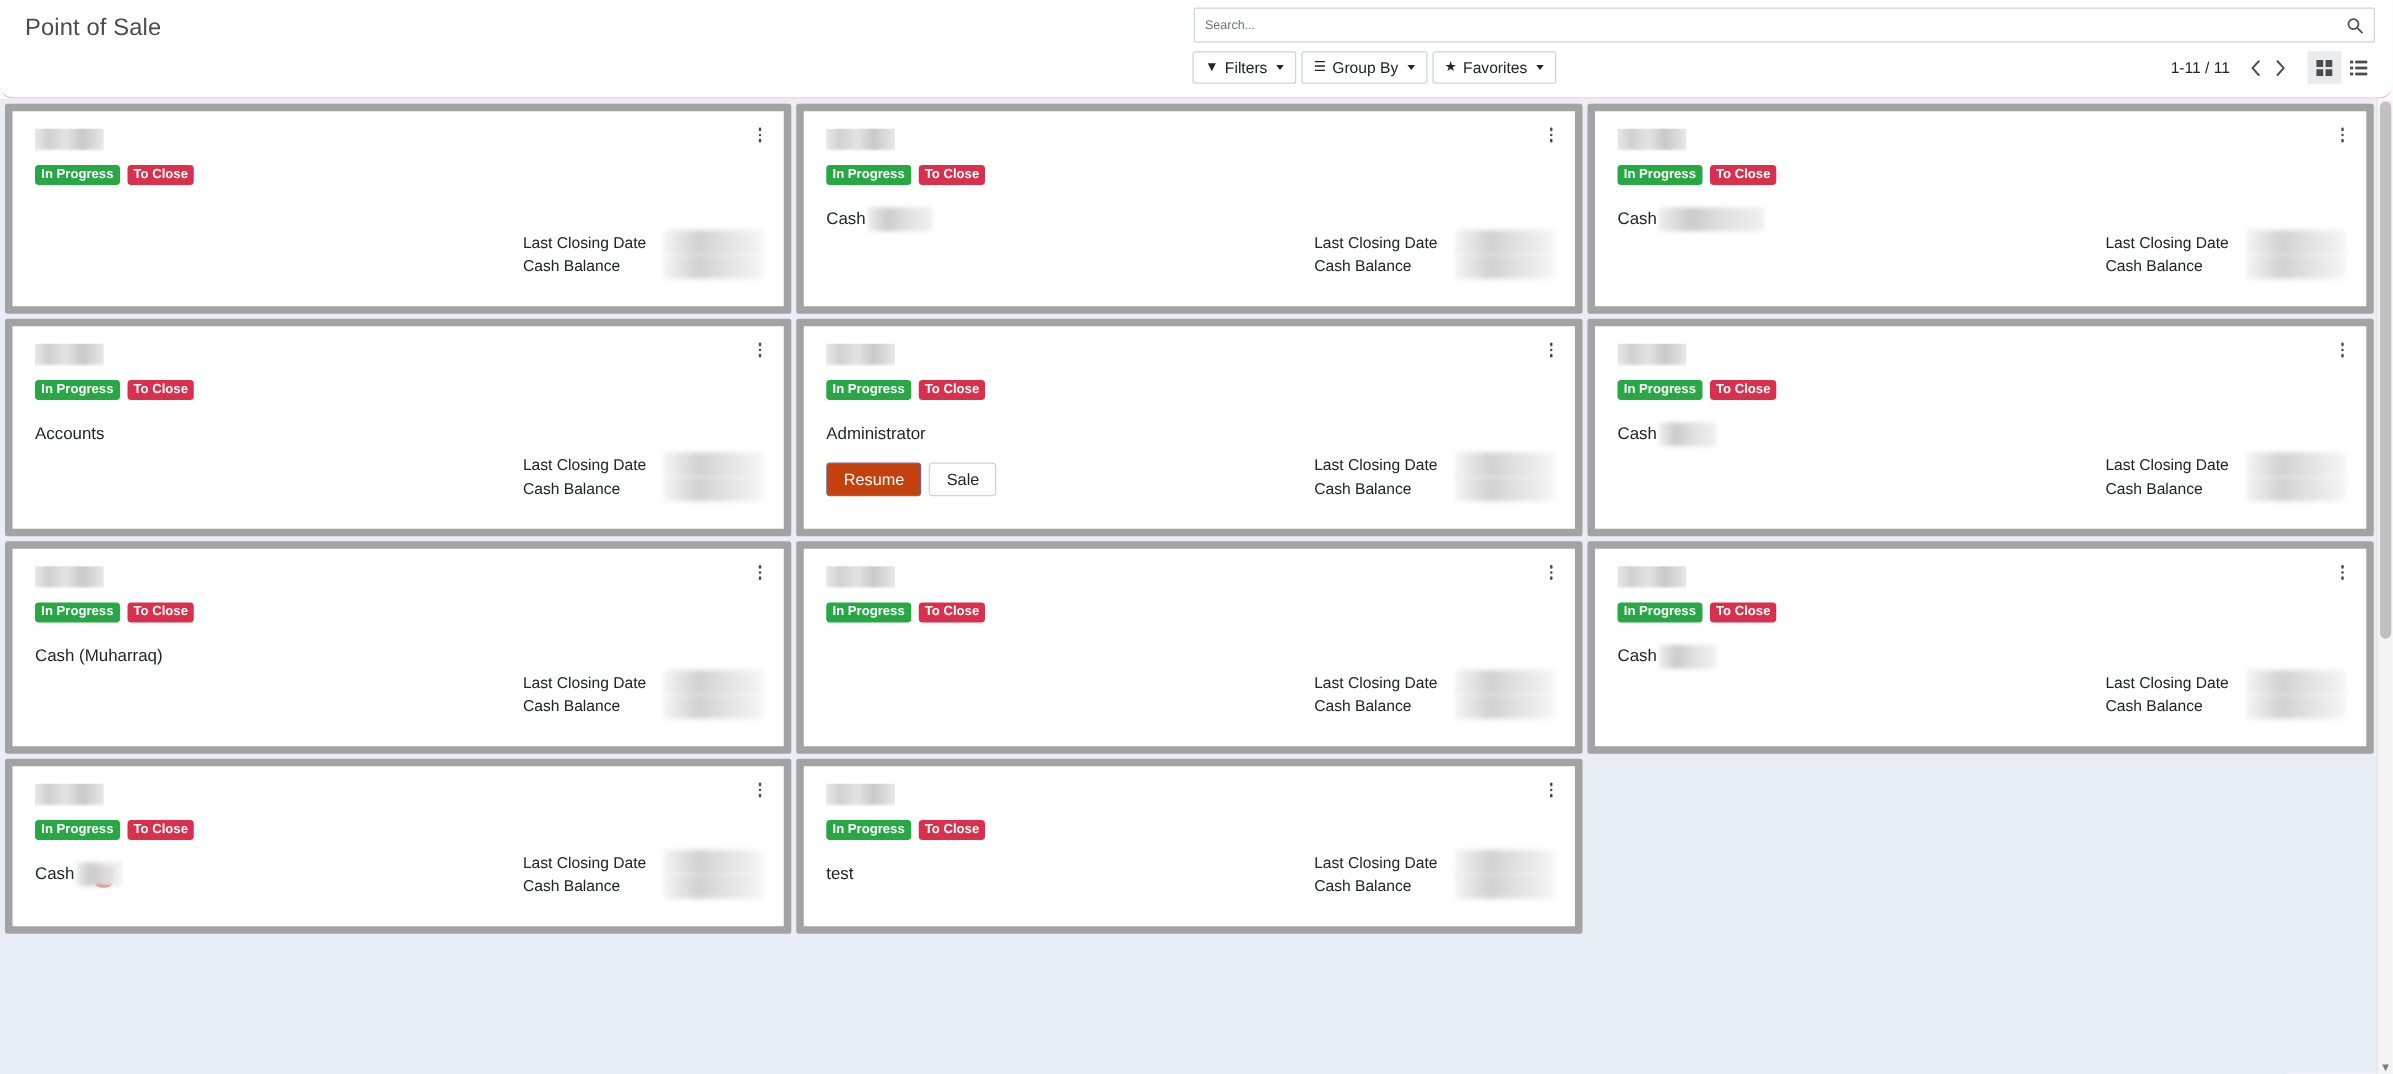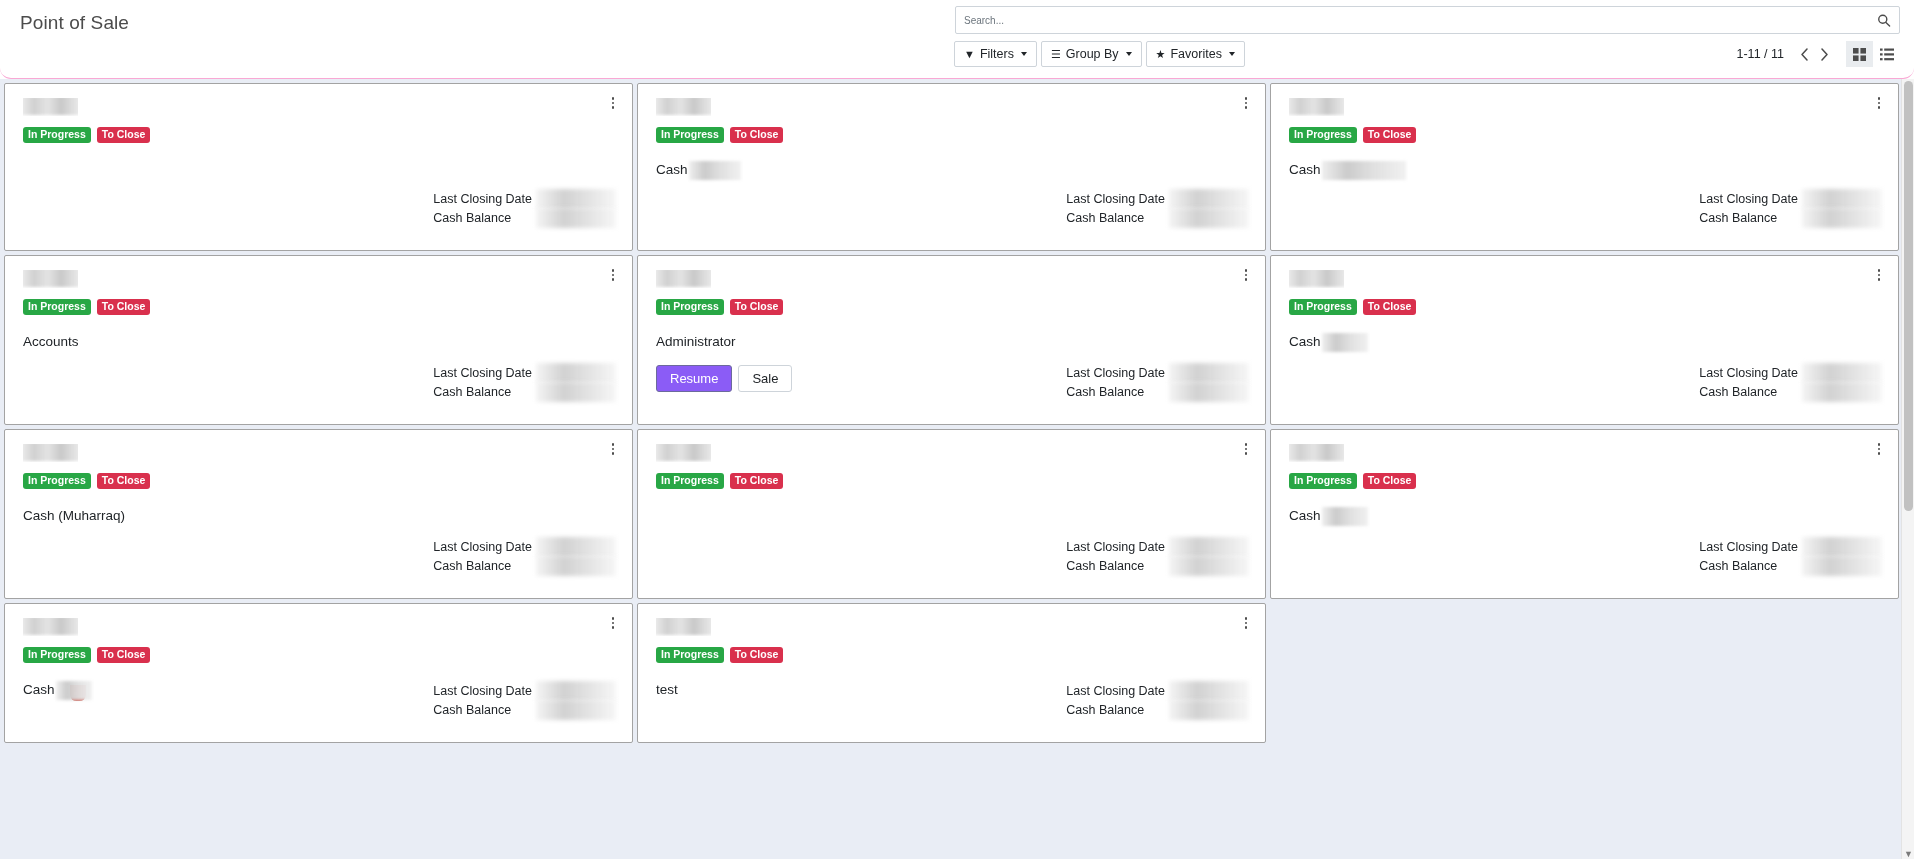--- a/index.html
+++ b/index.html
@@ -157,21 +157,21 @@
   }
   .kanban-grid {
     display: grid;
     grid-template-columns: repeat(3, 1fr);
     gap: 4px;
     padding: 4px 2px 0 4px;
   }
 
   .kcard {
     background: #ffffff;
-    border: 1px solid #a3a3a3;
+    border: 6px solid #a3a3a3;
     border-radius: 2px;
     position: relative;
     min-height: 170px;
     padding: 14px 16px 26px 18px;
   }
   .kcard-row1 { min-height: 168px; }
 
   .kcard-menu {
     position: absolute;
     top: 10px; right: 12px;
@@ -273,21 +273,21 @@
     opacity: .75;
     filter: blur(.5px);
   }
 
   .kcard-actions {
     margin-top: 14px;
     display: flex;
     gap: 6px;
   }
   .btn-resume {
-    background: #8b5cf6;
+    background: #c2410c;
     border: 1px solid #6c6a9c;
     color: #fff;
     font-family: "Liberation Sans", sans-serif;
     font-size: 13px;
     padding: 5px 13px;
     border-radius: 3px;
     cursor: pointer;
   }
   .btn-close {
     background: #fff;
@@ -298,21 +298,21 @@
     padding: 5px 13px;
     border-radius: 3px;
     cursor: pointer;
   }
 
   .kcard-stats {
     position: absolute;
     right: 20px;
     bottom: 22px;
     display: flex;
-    gap: 8px;
+    gap: 18px;
     align-items: flex-start;
   }
   .stat-labels { text-align: left; }
   .stat-labels div {
     font-size: 12.5px;
     color: #212529;
     line-height: 19px;
     white-space: nowrap;
   }
   .stat-values {

